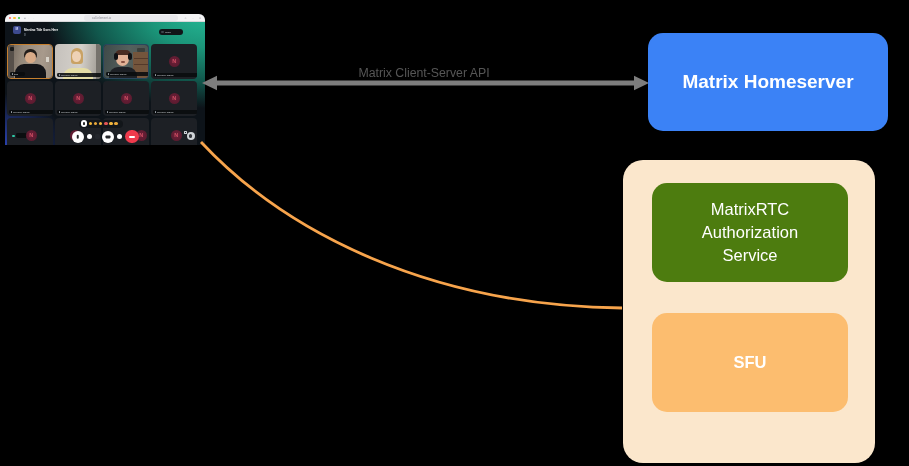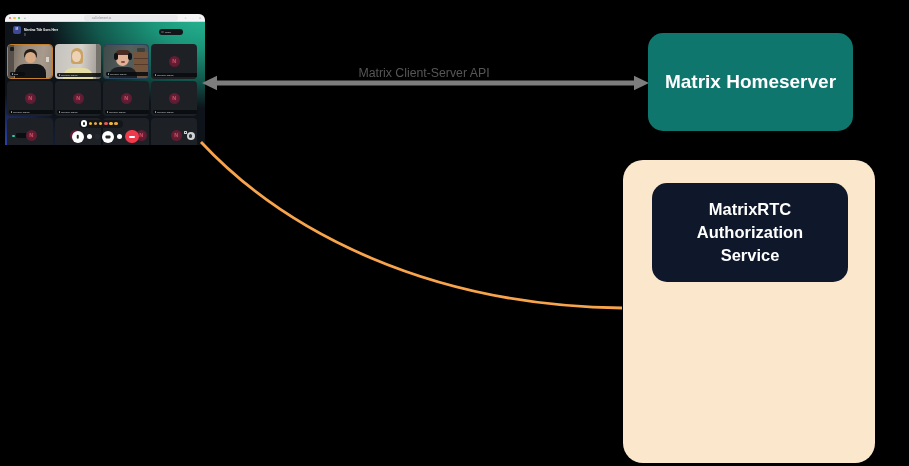--- a/index.html
+++ b/index.html
@@ -51,23 +51,23 @@
   .emo { width:3.2px; height:3.2px; border-radius:50%; }
   .ctl { position:absolute; border-radius:50%; }
   .cbtn { background:#fff; width:12px; height:12px; top:108.5px; }
   .cbtn i { position:absolute; left:50%; top:50%; transform:translate(-50%,-50%); background:#26282c; }
   .csm { background:#fff; width:5px; height:5px; top:112px; }
   .cdark { background:#23262c; width:5.6px; height:5.6px; border-radius:1.6px; top:111.7px; }
   #hangup { background:#ef3a4c; width:13.5px; height:13.5px; top:107.75px; left:120px; }
   #hangup i { position:absolute; left:3.7px; top:5.8px; width:6px; height:2.4px; border-radius:1.2px; background:#fff; }
 
   
-  #hs-box { left:648px; top:33px; width:205px; height:98px; border-radius:15px; background:#0f766e; display:flex; align-items:center; justify-content:center; color:#fff; font-weight:bold; font-size:19px; }
+  #hs-box { left:648px; top:33px; width:240px; height:98px; border-radius:15px; background:#3b82f6; display:flex; align-items:center; justify-content:center; color:#fff; font-weight:bold; font-size:19px; }
   #backend { left:623px; top:160px; width:252px; height:303px; border-radius:20px; background:#fbe7cc; }
-  #auth-box { left:29px; top:23px; width:196px; height:99px; border-radius:15px; background:#0f172a; display:flex; align-items:center; justify-content:center; text-align:center; color:#fff; font-weight:bold; font-size:16.5px; line-height:23.3px; padding:0 32px; }
+  #auth-box { left:29px; top:23px; width:196px; height:99px; border-radius:15px; background:#4d7c0f; display:flex; align-items:center; justify-content:center; text-align:center; color:#fff; font-weight:normal; font-size:16.5px; line-height:23.3px; padding:0 32px; }
   #sfu-box { left:29px; top:153px; width:196px; height:99px; border-radius:15px; background:#fcbd6f; display:flex; align-items:center; justify-content:center; color:#fff; font-weight:bold; font-size:16.5px; }
   #backend-label { left:18px; top:281.5px; font-size:14.5px; font-weight:bold; color:#ababab; }
   #cs-label { left:324px; top:65.5px; width:200px; text-align:center; font-size:12.3px; color:#565656; }
 </style>
 </head>
 <body>
 
 <div id="stage">
 
   <div id="browser" class="abs">
@@ -232,15 +232,18 @@
   <div id="cs-label" class="abs">Matrix Client-Server API</div>
 
   <div id="hs-box" class="abs">
     <span>Matrix Homeserver</span>
   </div>
 
   <div id="backend" class="abs">
     <div id="auth-box" class="abs">
       <span>MatrixRTC Authorization Service</span>
     </div>
+    <div id="sfu-box" class="abs">
+      <span>SFU</span>
+    </div>
   </div>
 
 </div>
 
 </body></html>

